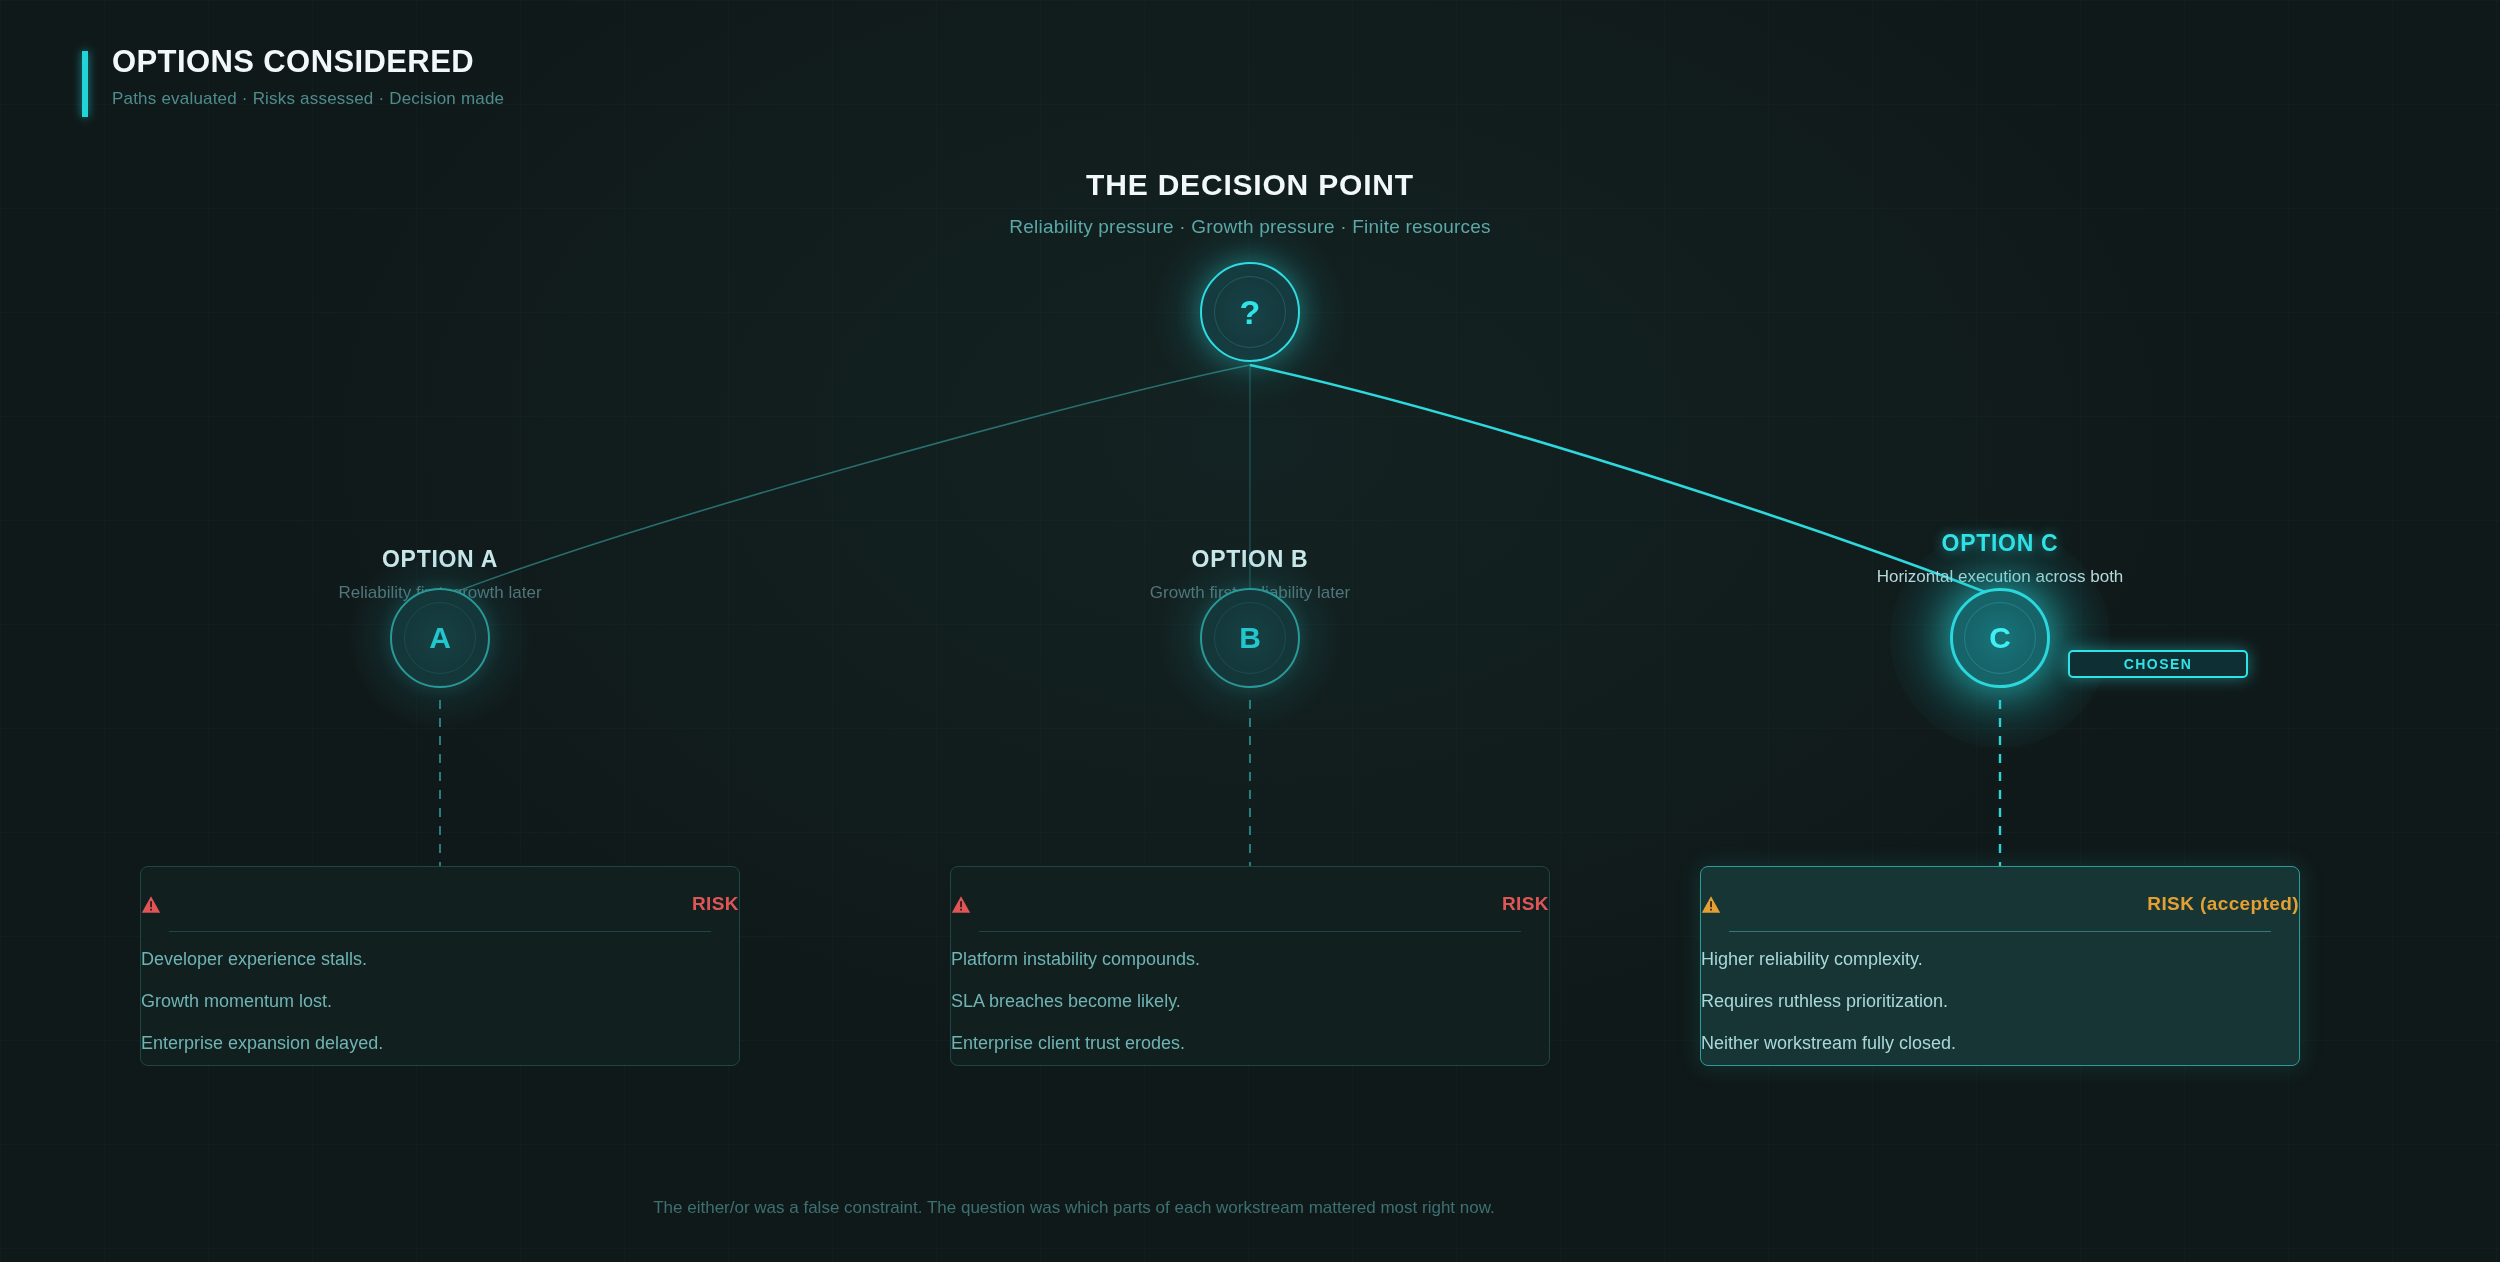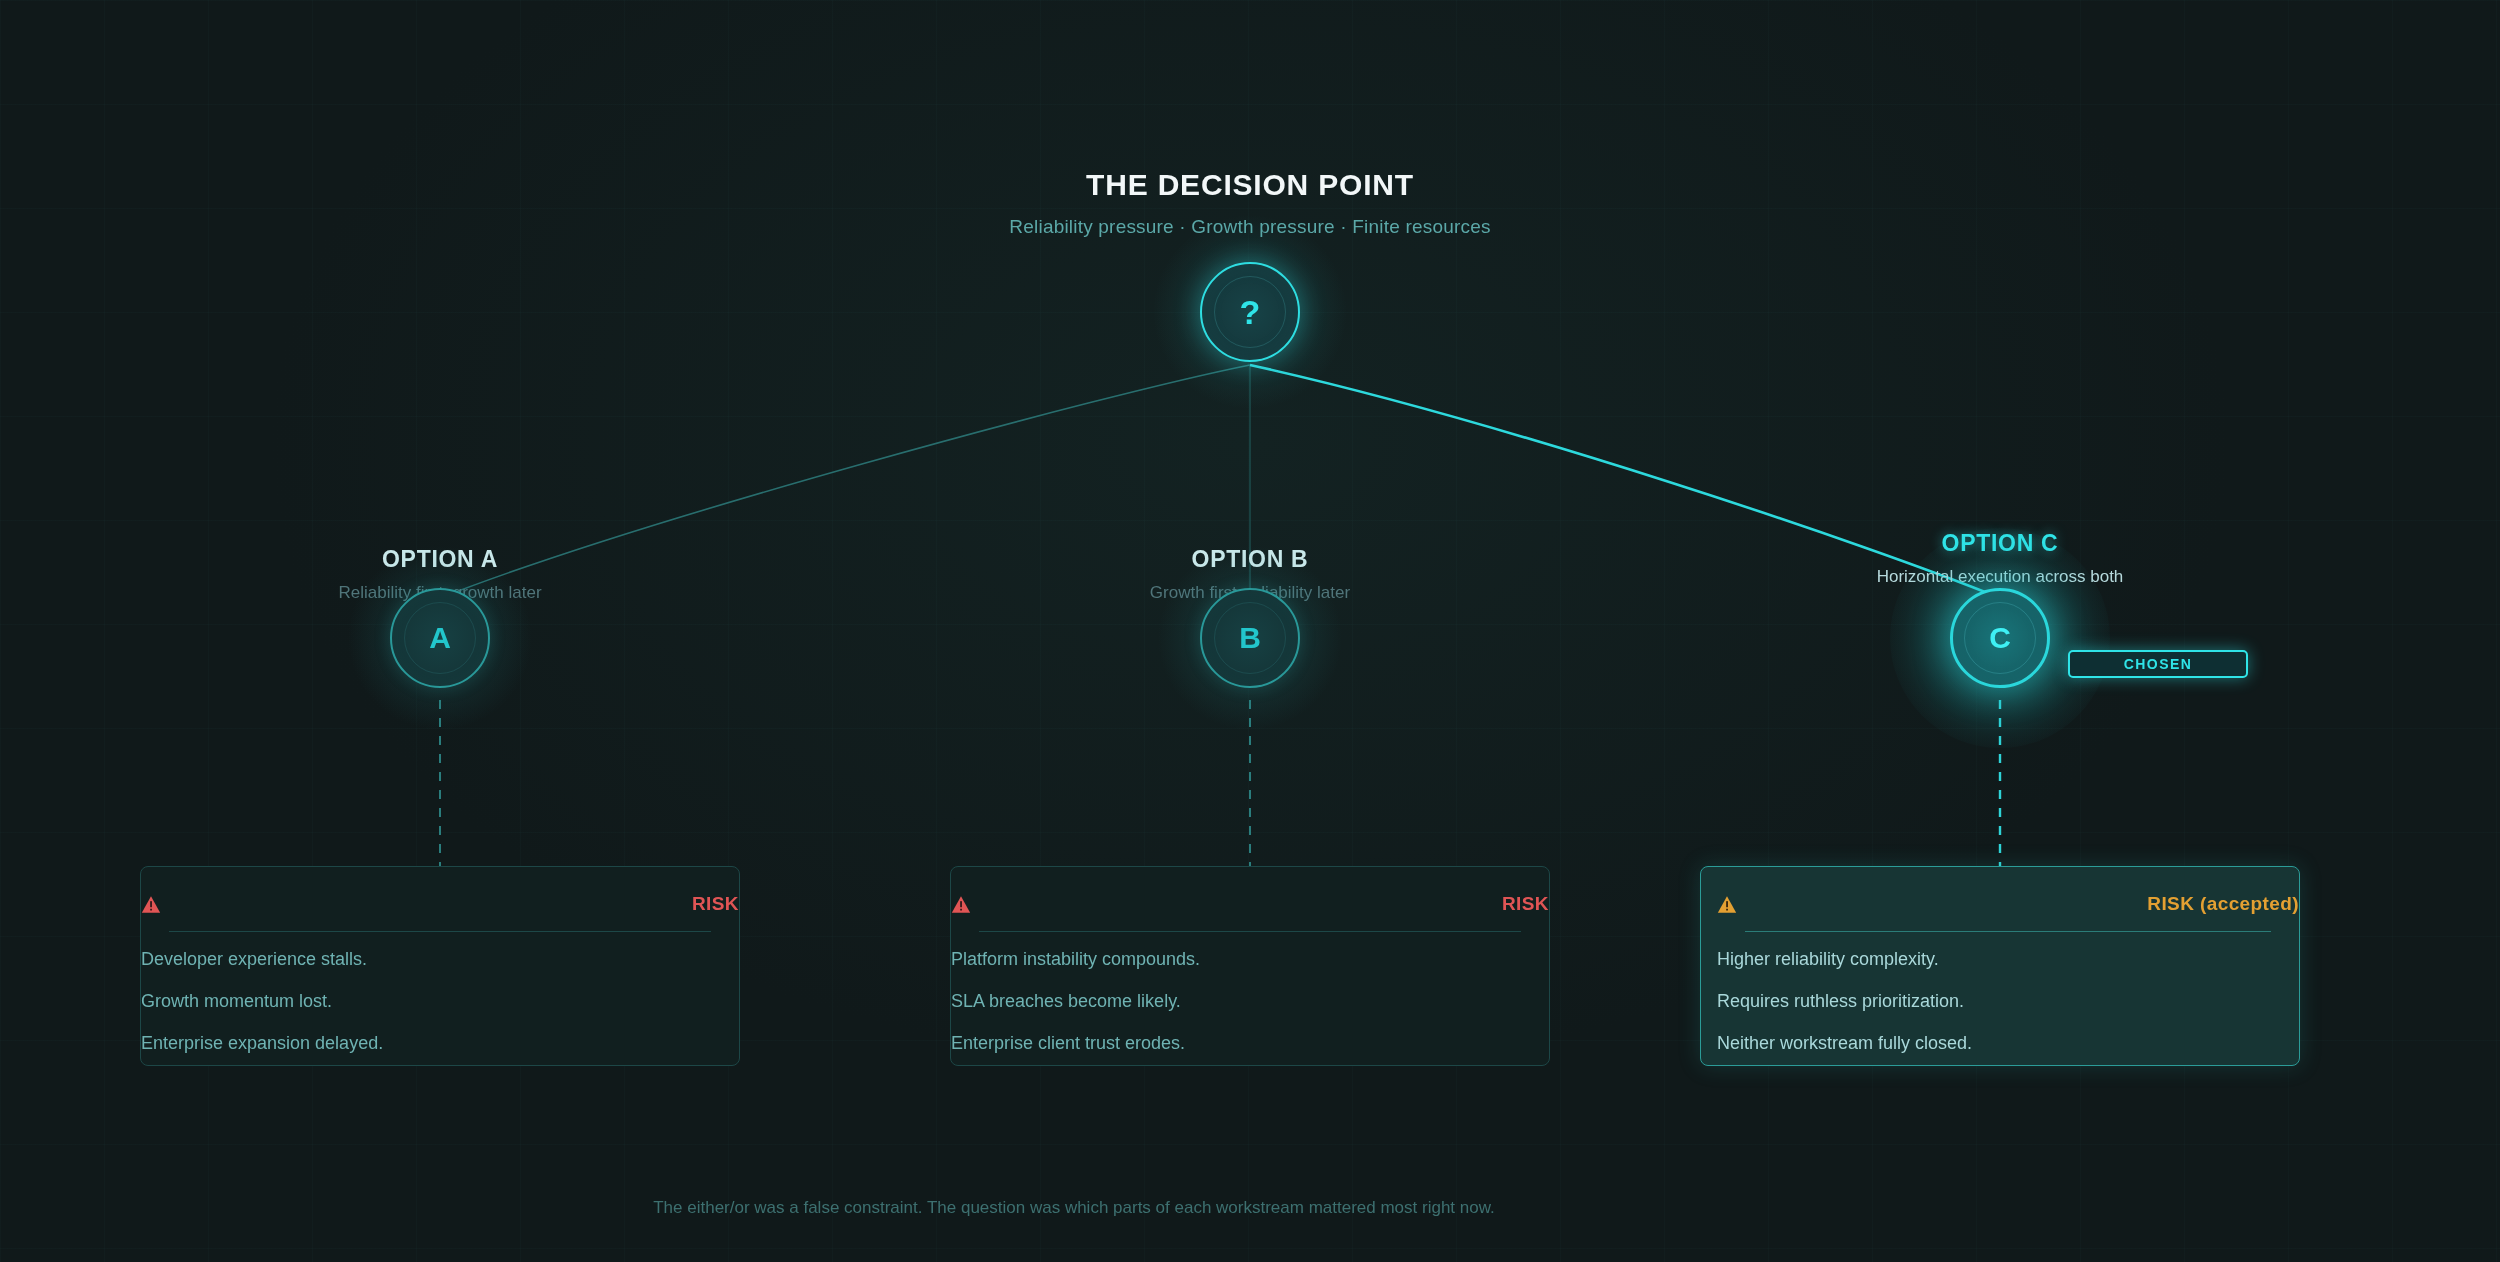--- a/index.html
+++ b/index.html
@@ -141,21 +141,20 @@
     width:600px; height:200px;
     border-radius:8px;
     background:#111f1f;
     border:1px solid #1d4747;
     padding-top:20px;
   }
   .risk-card.chosen {
     background:#173534;
     border:1.5px solid #2b9c98;
     box-shadow:0 0 22px rgba(43,156,152,0.22);
-    padding-left:16px;
   }
   .risk-head {
     display:flex; align-items:center; justify-content:space-between;
     gap:10px; height:34px;
   }
   .warn-icon { width:20px; height:19px; display:block; }
   .risk-head-text {
     font-size:19px; font-weight:bold; letter-spacing:0.4px; color:#e05555;
   }
   .risk-card.chosen .risk-head-text { color:#e4a032; }
@@ -183,20 +182,25 @@
   <svg id="links" viewBox="0 0 2500 1262">
     <path d="M1250,365 C1100,395 640,520 440,598" fill="none" stroke="#2d7d7d" stroke-width="1.6" opacity="0.85"></path>
     <path d="M1250,365 L1250,598" fill="none" stroke="#1f5a5a" stroke-width="1.4" opacity="0.8"></path>
     <path d="M1250,365 C1500,420 1870,545 2000,598" fill="none" stroke="#2fe4e8" stroke-width="2.6" opacity="0.95"></path>
 
     <line x1="440" y1="700" x2="440" y2="866" stroke="#2a7d7d" stroke-width="2" stroke-dasharray="9 9"></line>
     <line x1="1250" y1="700" x2="1250" y2="866" stroke="#2a7d7d" stroke-width="2" stroke-dasharray="9 9"></line>
     <line x1="2000" y1="700" x2="2000" y2="866" stroke="#2fd4d8" stroke-width="2.4" stroke-dasharray="9 9"></line>
   </svg>
 
+  <div id="header">
+    <div id="accent-bar"></div>
+    <div id="header-title">OPTIONS CONSIDERED</div>
+    <div id="header-sub">Paths evaluated  ·  Risks assessed  ·  Decision made</div>
+  </div>
 
   <div id="decision-block">
     <div id="decision-title">THE DECISION POINT</div>
     <div id="decision-sub">Reliability pressure  ·  Growth pressure  ·  Finite resources</div>
   </div>
 
   <div id="decision-node-wrap" class="node-wrap">
     <div id="decision-node" class="node">
       <span class="halo"></span>
       <span class="ring-inner"></span>

